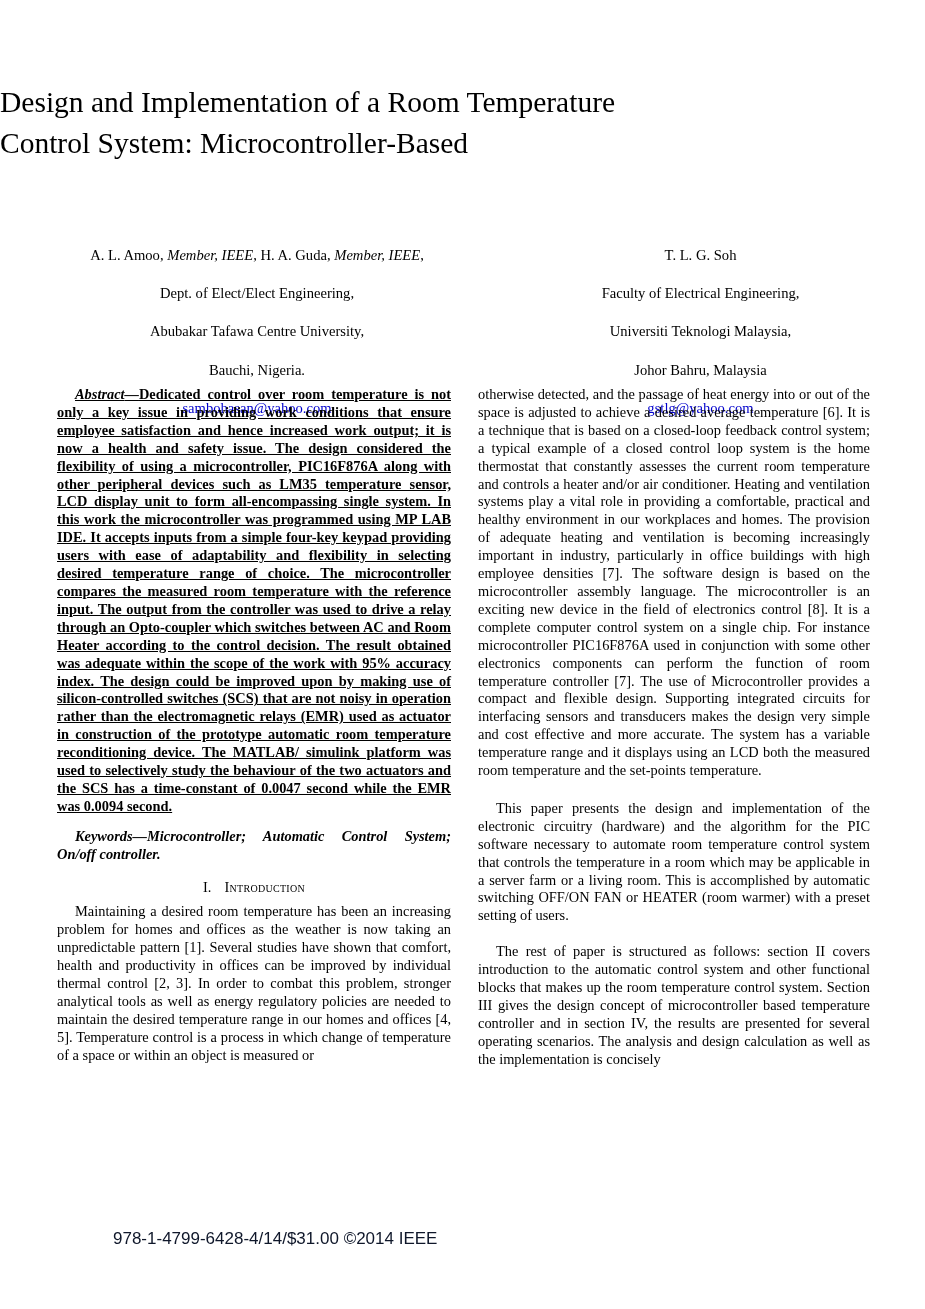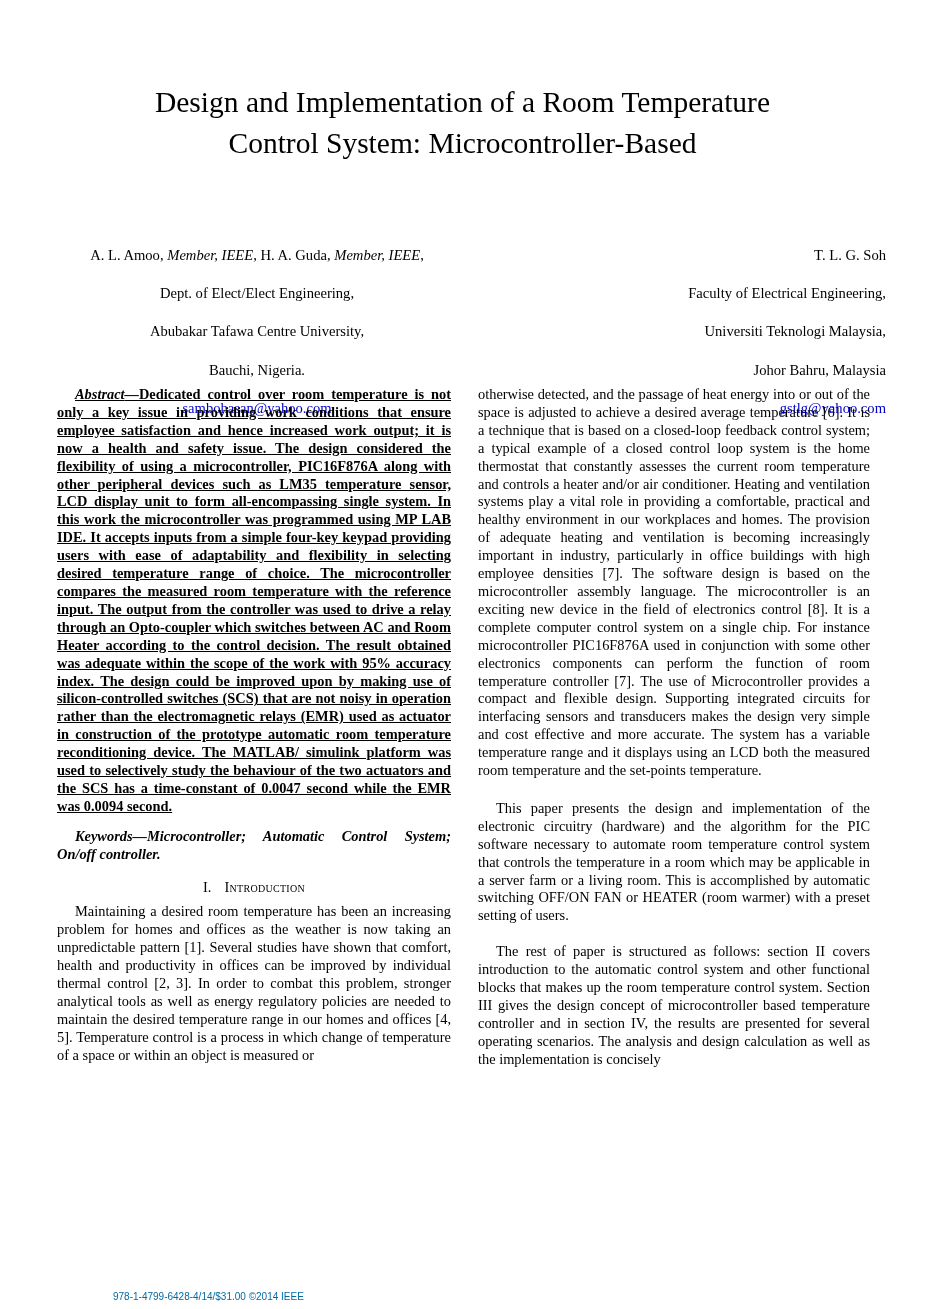--- a/index.html
+++ b/index.html
@@ -11,34 +11,33 @@
     font-family: "Liberation Serif", "DejaVu Serif", serif;
     color: #000000;
     overflow: hidden;
   }
   .paper-title {
     position: absolute;
     top: 82px;
     left: 0;
     width: 925px;
     margin: 0;
-    text-align: center;
     font-size: 29.5px;
     font-weight: normal;
     line-height: 41px;
   }
   .author-block {
     position: absolute;
     top: 226px;
     text-align: center;
     font-size: 14.6px;
     line-height: 18.2px;
   }
   .author-block.left  { left: 57px;  width: 400px; }
-  .author-block.right { left: 493px; width: 393px; text-align: right; }
+  .author-block.right { left: 504px; width: 393px; }
   .a-line { white-space: normal; margin-top: 20px; }
   .email a {
     color: #0000cc;
     text-decoration: none;
     cursor: pointer;
   }
   .col {
     position: absolute;
     top: 386px;
     font-size: 14.4px;
@@ -65,24 +64,24 @@
   .section-heading .sec-title {
     font-variant: small-caps;
     margin-left: 13px;
     letter-spacing: 0.3px;
   }
   .para2 { margin-top: 20px !important; }
   .para3 { margin-top: 18px !important; }
   .footer-copyright {
     position: absolute;
     left: 113px;
-    top: 1291px;
+    top: 1229px;
     font-family: "Liberation Sans", sans-serif;
-    font-size: 10px;
-    color: #0369a1;
+    font-size: 17px;
+    color: #0f172a;
   }
 </style>
 </head>
 <body>
 
 <div class="page">
 
   <h1 class="paper-title"><span>Design and Implementation of a Room Temperature</span><br><span>Control System: Microcontroller-Based</span></h1>
 
   <div class="author-block left">

